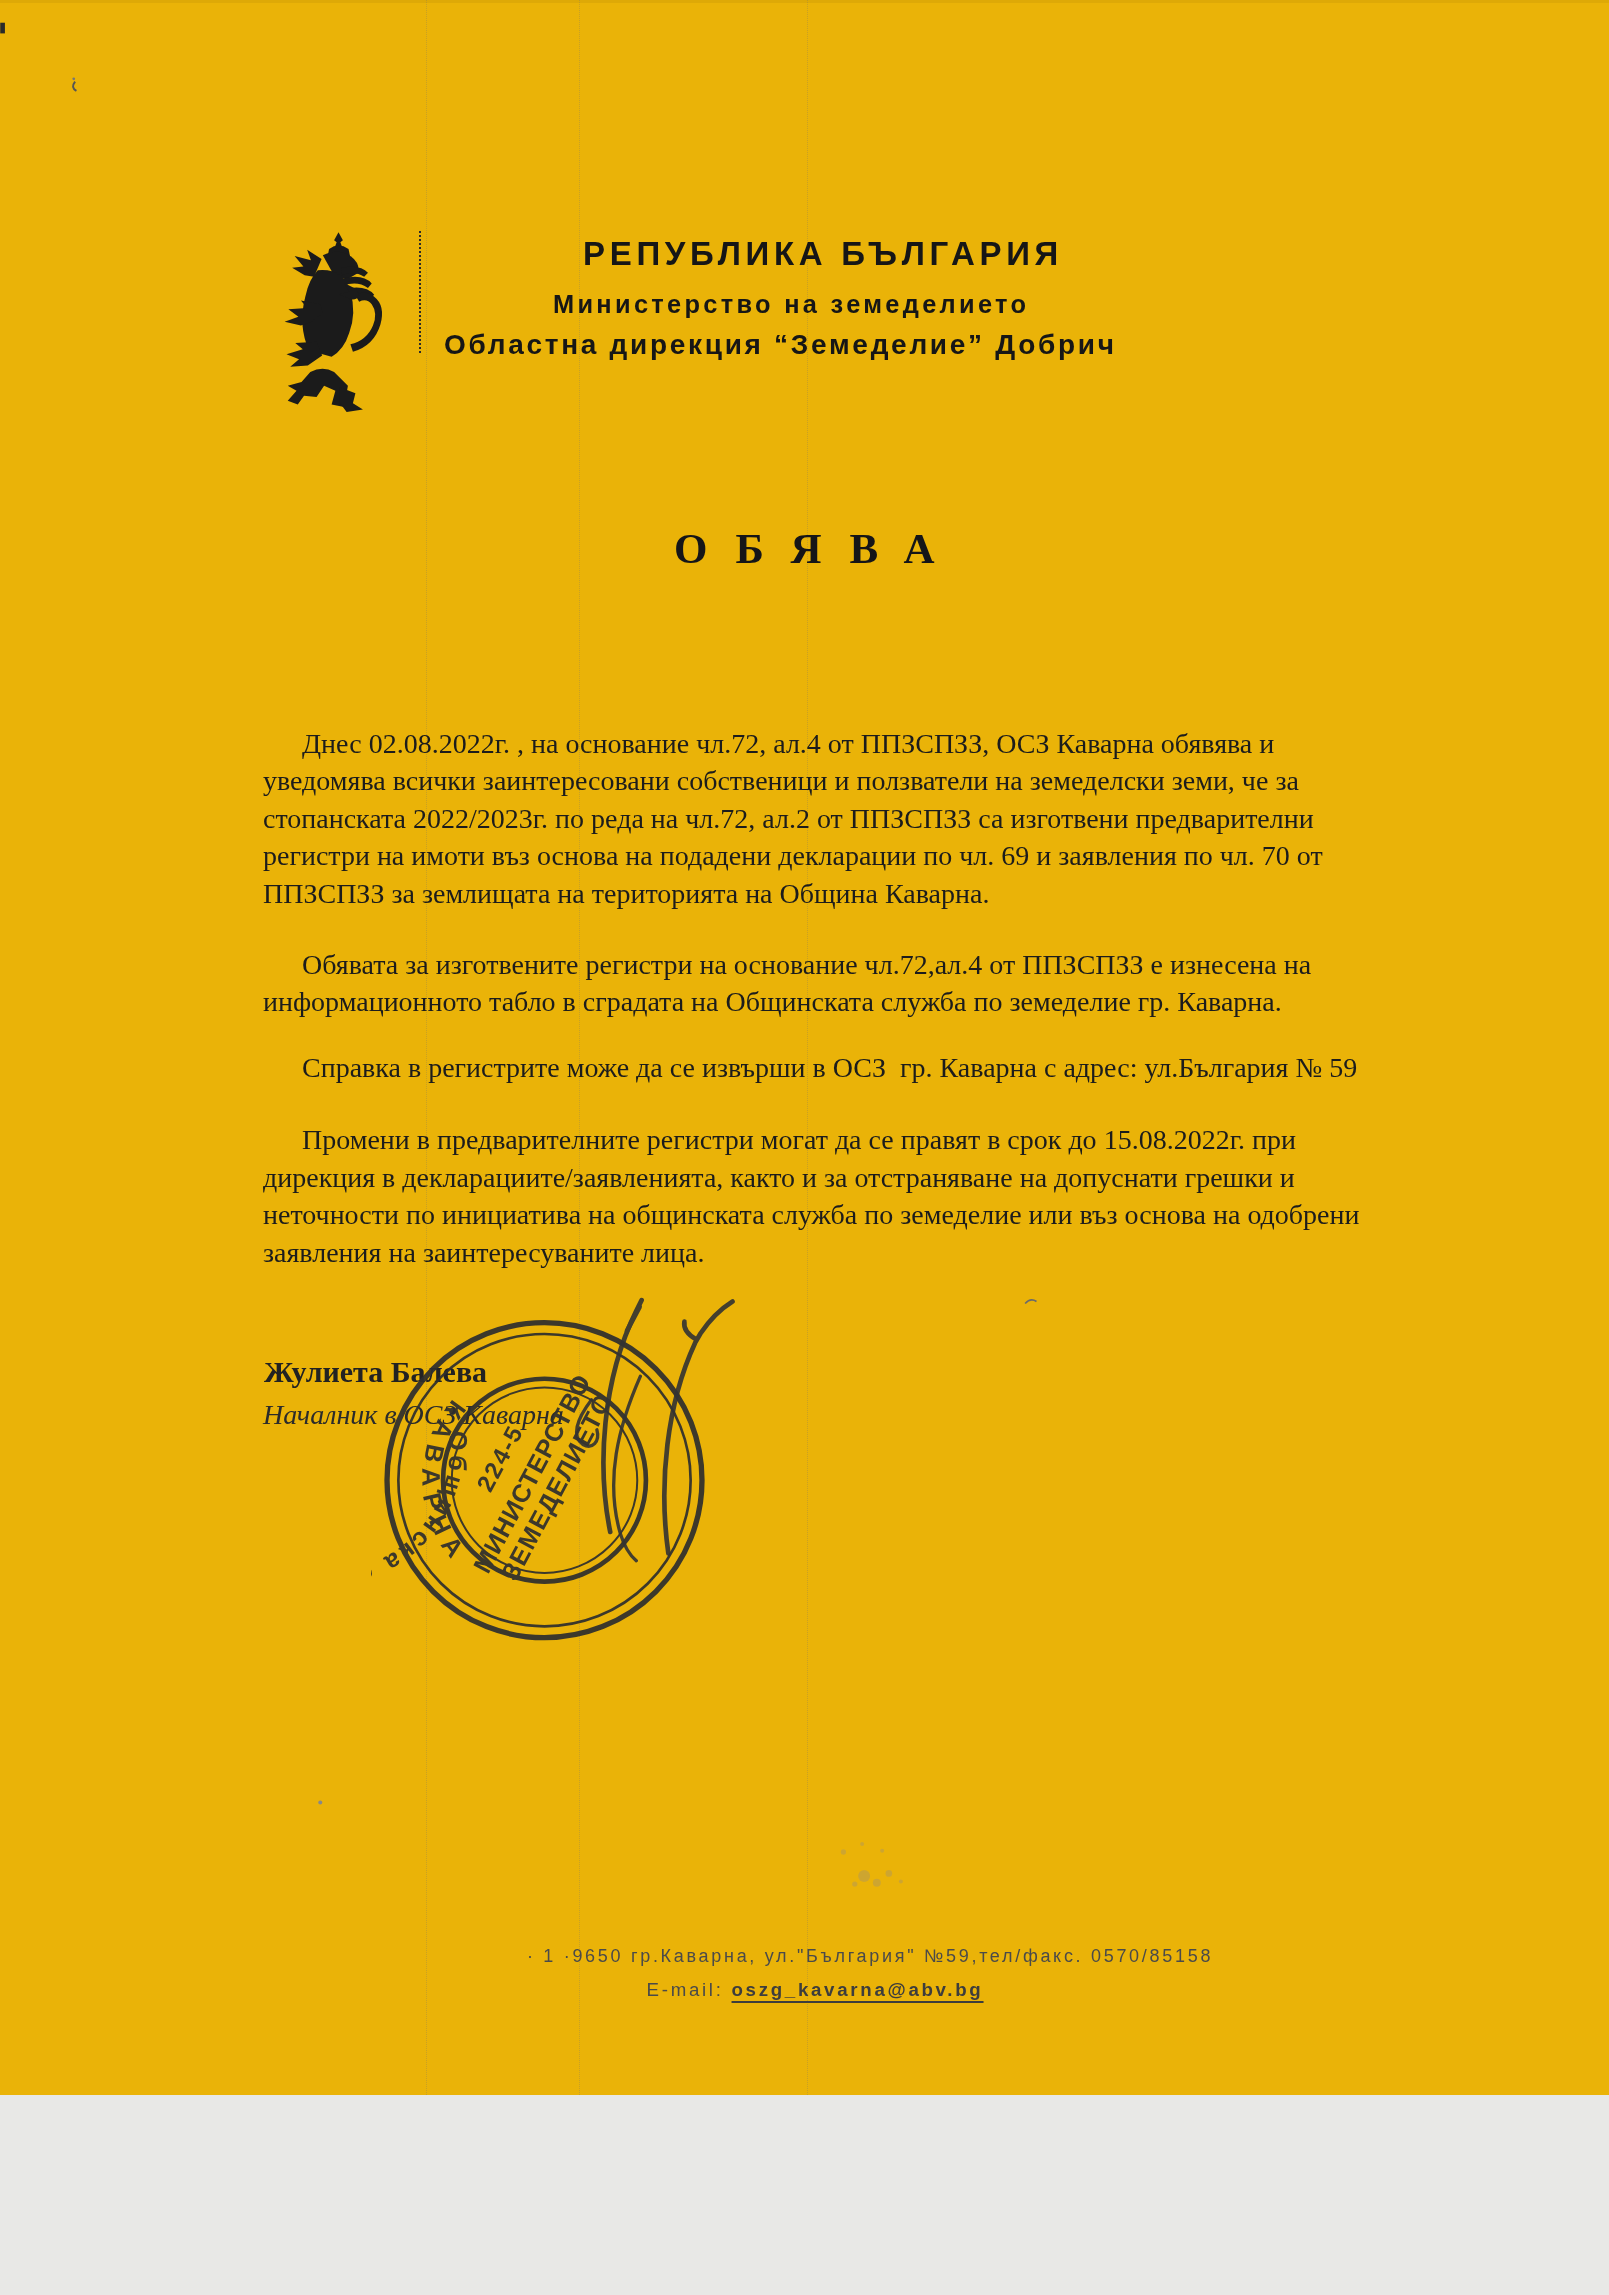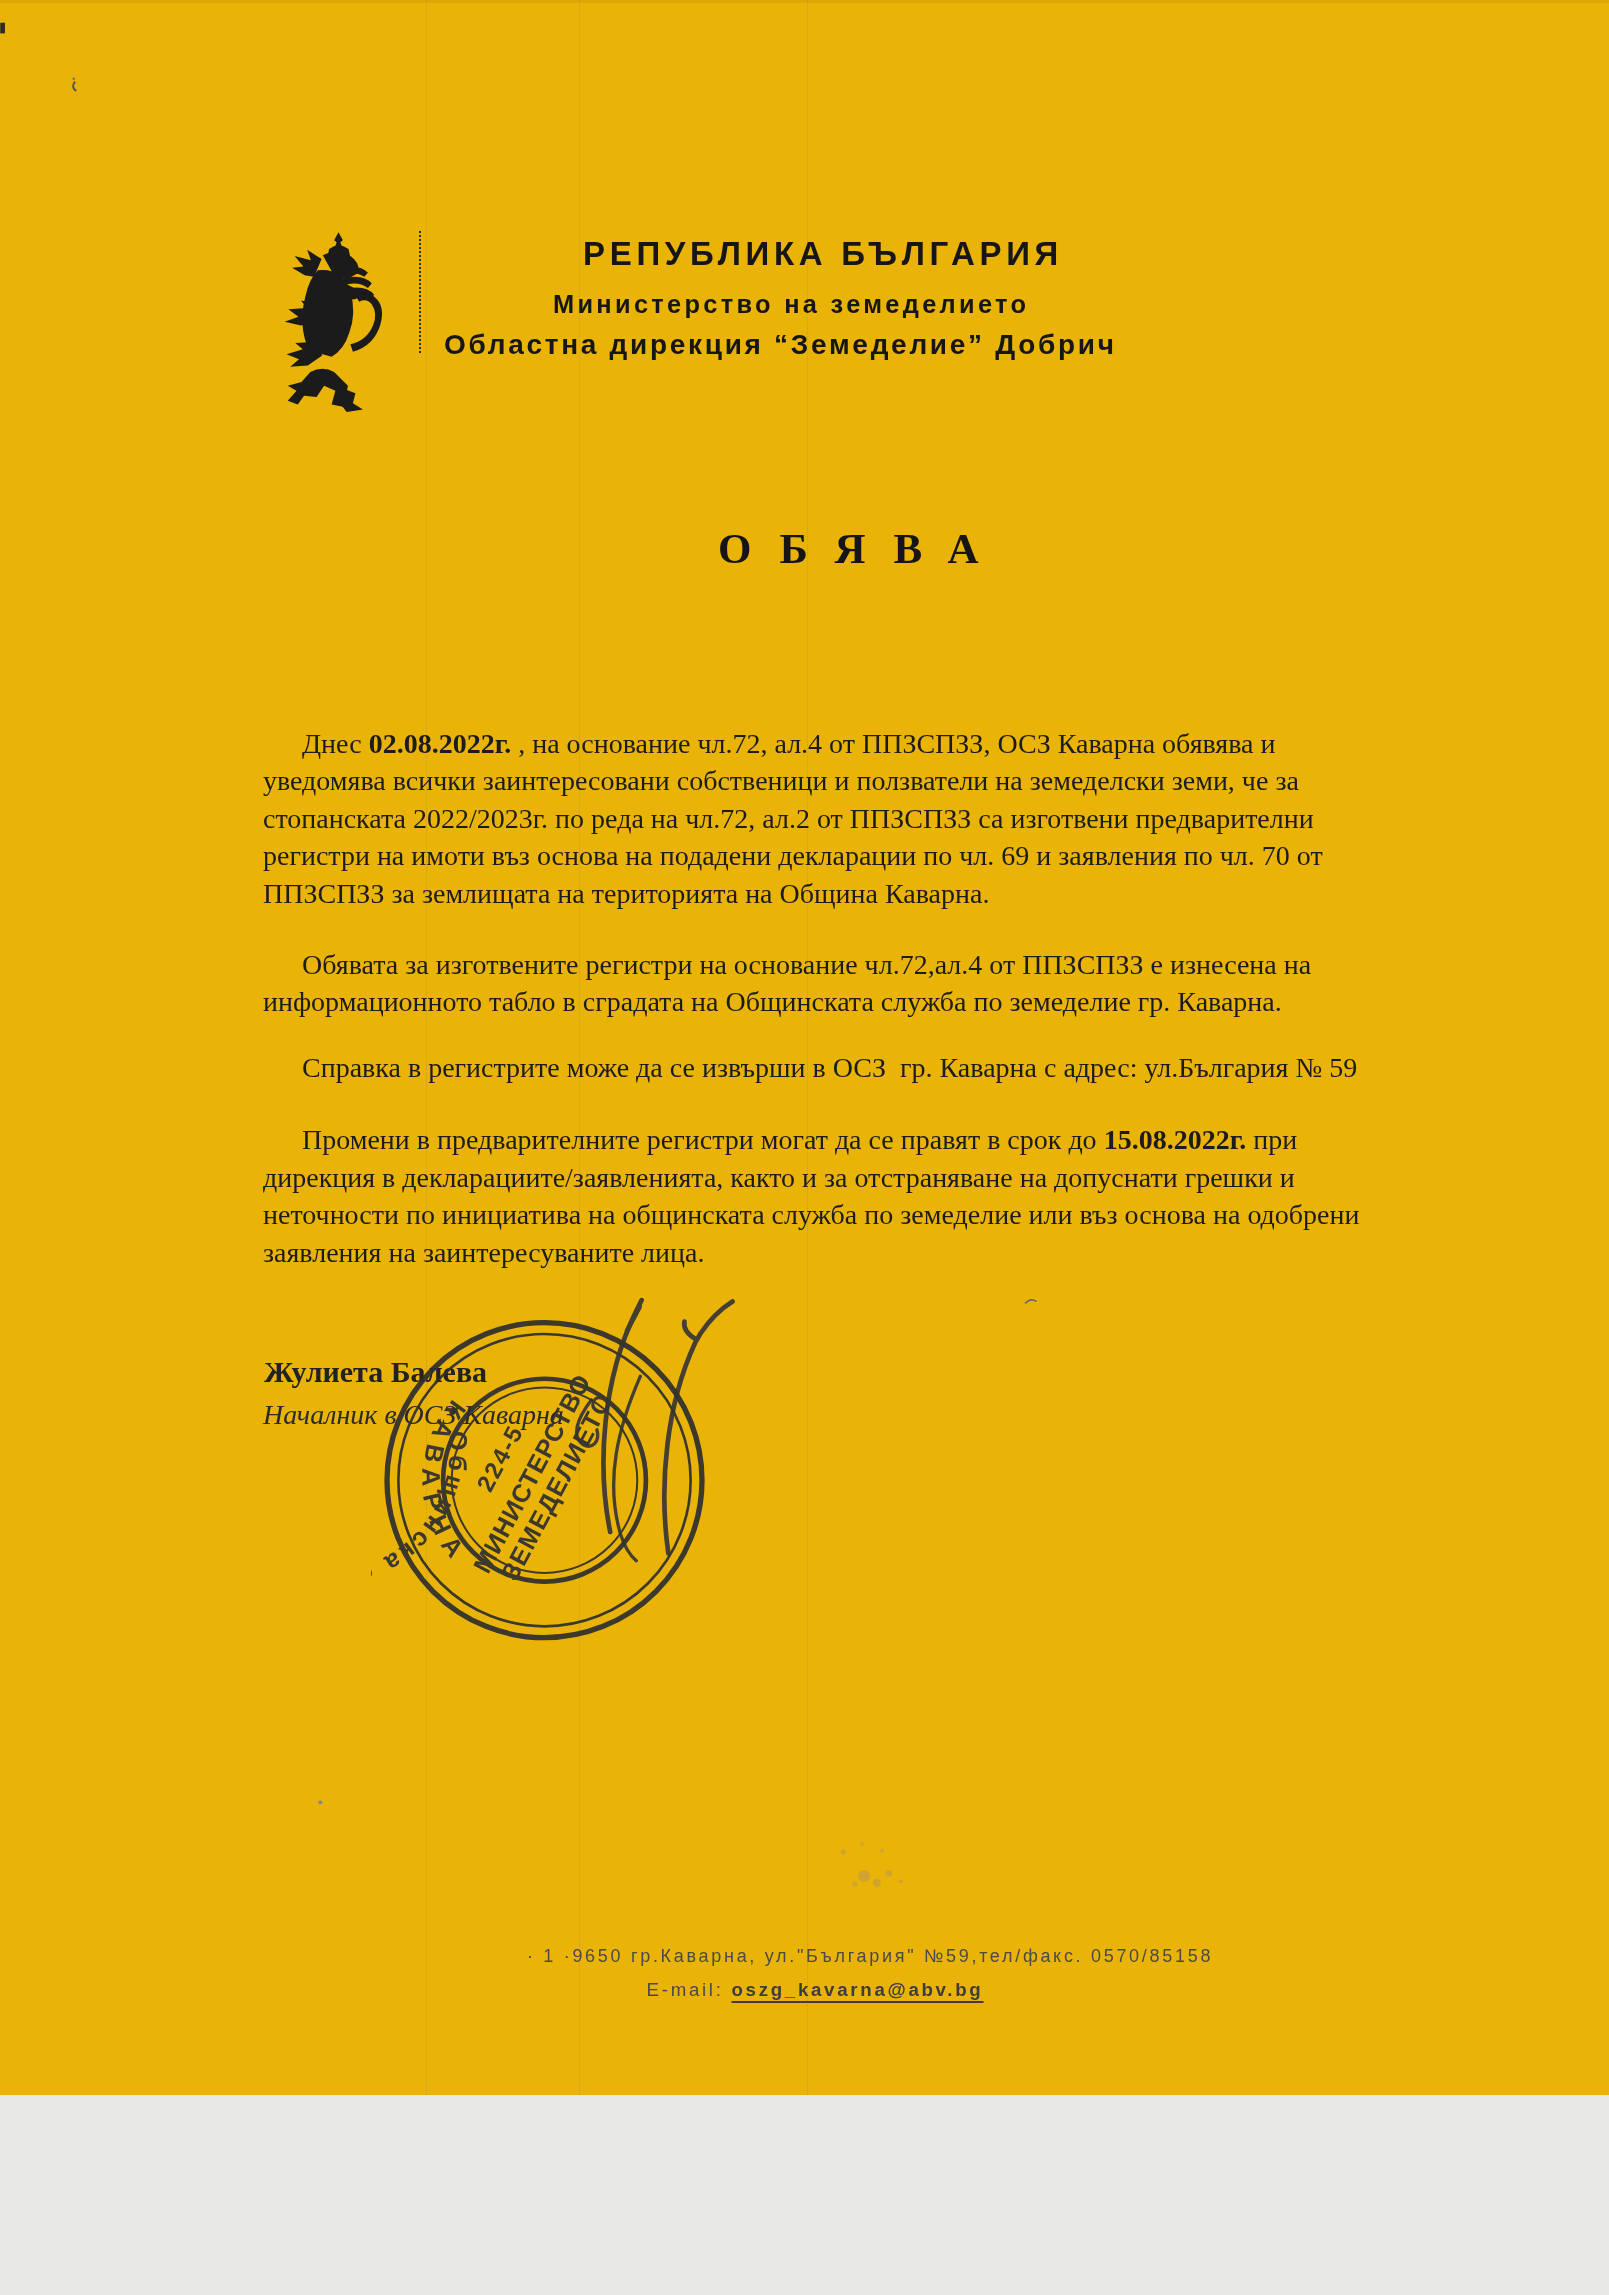--- a/index.html
+++ b/index.html
@@ -13,25 +13,25 @@
   .fold{position:absolute;top:0;height:2295px;width:0;border-left:1.3px dotted rgba(110,110,110,.28);}
   
   .emblem{position:absolute;left:273px;top:229px;width:131px;height:188px;}
   .hdr-divider{position:absolute;left:419px;top:231px;height:122px;width:0;border-left:2.7px dotted #2a2a2a;}
   .hline{position:absolute;white-space:pre;font-family:"Liberation Sans",sans-serif;font-weight:700;color:#161616;}
   .h1{left:583px;top:235px;font-size:33px;letter-spacing:4.7px;}
   .h2{left:553px;top:290px;font-size:25.4px;letter-spacing:3.3px;}
   .h3{left:444px;top:329px;font-size:28px;letter-spacing:2.7px;}
   .h4{left:527px;top:371px;font-size:26px;letter-spacing:2.7px;}
   
-  .doc-title{position:absolute;left:674px;top:524px;font-size:43px;font-weight:700;letter-spacing:28px;white-space:pre;color:#151518;margin-left:44px;}
+  .doc-title{position:absolute;left:674px;top:524px;font-size:43px;font-weight:700;letter-spacing:28px;white-space:pre;color:#151518;}
   
   .bline{position:absolute;left:263px;white-space:pre;font-size:28px;line-height:37px;color:#1c1c1c;}
   .indent{padding-left:39px;}
-  .b{font-weight:700;text-align:right;}
+  .b{font-weight:400;text-align:right;}
   
   .sig-name{position:absolute;left:264px;top:1355px;font-size:30px;font-weight:700;white-space:pre;color:#222;}
   .sig-role{position:absolute;left:263px;top:1399px;font-size:28px;font-style:italic;white-space:pre;color:#2b2b2b;}
   
   .stamp{position:absolute;left:371px;top:1308px;width:347px;height:347px;opacity:.92;}
   .stamp text{font-family:"Liberation Sans",sans-serif;font-weight:700;fill:#2e2e2e;}
   .overlay{position:absolute;left:0;top:0;width:1610px;height:2295px;pointer-events:none;}
   
   .fline{position:absolute;font-family:"Liberation Sans",sans-serif;color:#4a4a4a;white-space:pre;transform:translateX(-50%);}
   .f1{left:870px;top:1946px;font-size:18px;letter-spacing:2.7px;}

